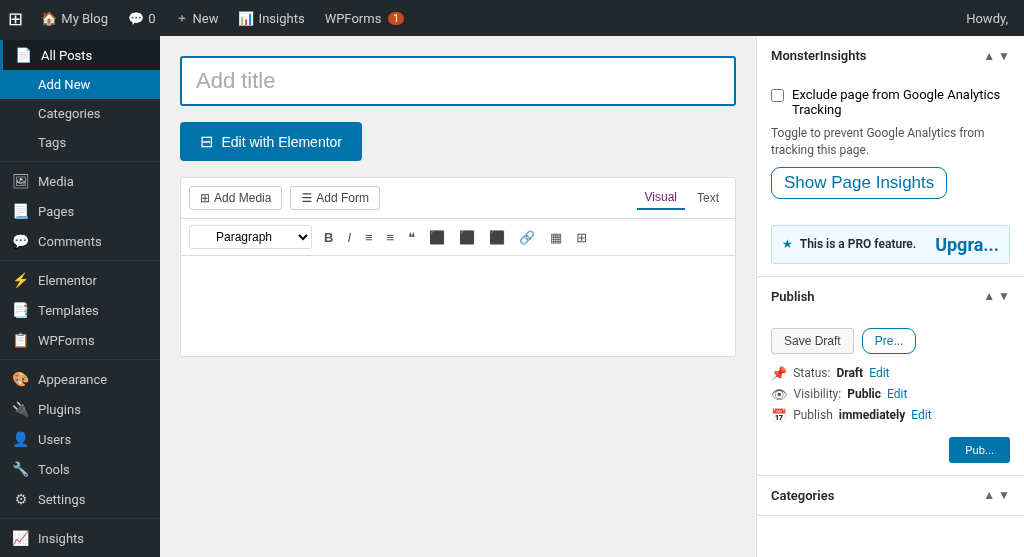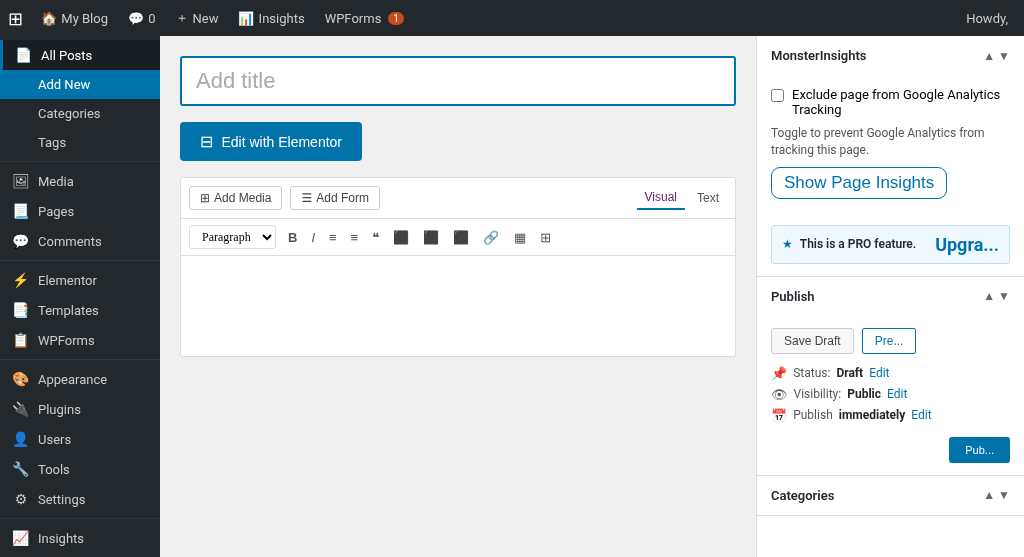--- a/index.html
+++ b/index.html
@@ -105,21 +105,21 @@
       display: flex;
       align-items: center;
       gap: 2px;
     }
     .editor-toolbar-btn {
       background: none; border: none; padding: 4px 6px; cursor: pointer;
       color: #555; font-size: 13px; border-radius: 2px;
     }
     .editor-toolbar-select {
       background: #fff; border: 1px solid #ddd; border-radius: 3px;
-      padding: 3px 8px; font-size: 12px; cursor: pointer; margin-right: 4px; font-family: Liberation Serif, serif;
+      padding: 3px 22px; font-size: 12px; cursor: pointer; margin-right: 4px;
     }
     .visual-text-tabs {
       margin-left: auto;
       display: flex;
       gap: 4px;
     }
     .vt-tab {
       padding: 3px 8px; border: none; background: none;
       cursor: pointer; font-size: 12px; color: #555;
     }
@@ -203,21 +203,21 @@
     .upgrade-link { color: #0073aa; text-decoration: none; font-size: 18px; font-weight: bold; }
 
     
     .pub-actions { display: flex; gap: 8px; margin-bottom: 12px; }
     .save-draft-btn {
       border: 1px solid #ccc; background: #f7f7f7;
       padding: 5px 12px; border-radius: 3px; font-size: 12px; cursor: pointer; color: #444;
     }
     .preview-btn {
       border: 1px solid #0073aa; background: #fff; color: #0073aa;
-      padding: 5px 12px; border-radius: 2px; font-size: 12px; cursor: pointer;
+      padding: 5px 12px; border-radius: 9px; font-size: 12px; cursor: pointer;
     }
 
     .pub-meta { font-size: 12px; color: #555; margin-bottom: 6px; display: flex; align-items: center; gap: 6px; }
     .pub-meta .meta-icon { font-size: 13px; }
     .pub-meta a { color: #0073aa; text-decoration: none; }
     .pub-meta strong { color: #23282d; }
 
     .publish-btn {
       background: #0073aa; color: #fff;
       border: none; border-radius: 3px;

